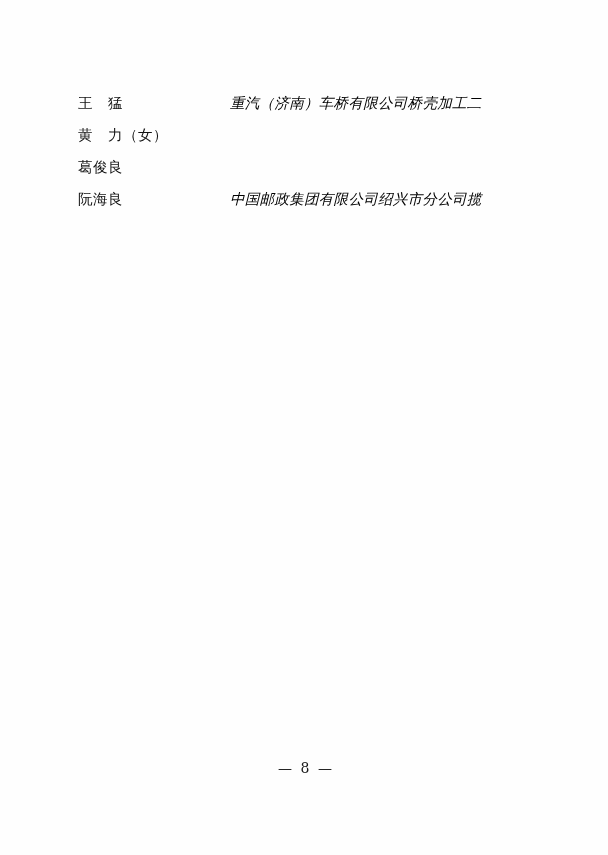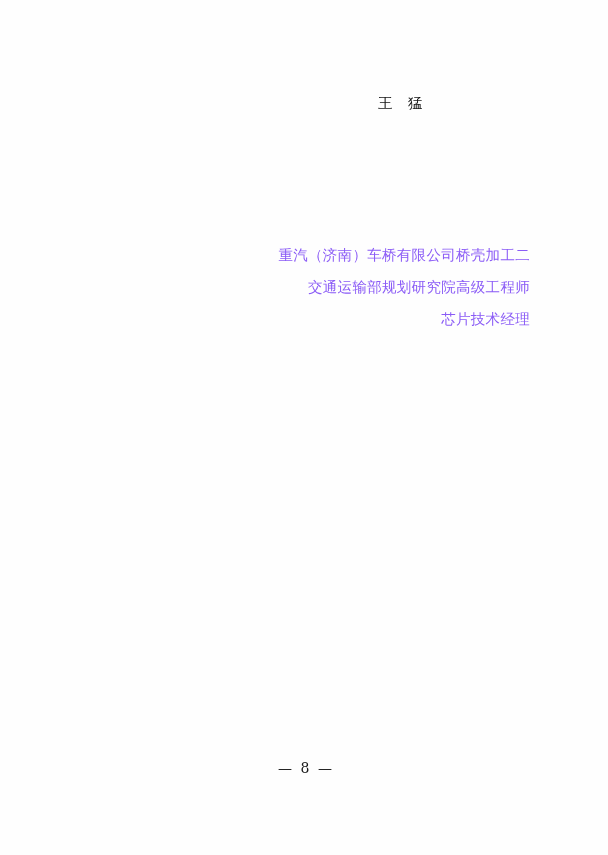--- a/index.html
+++ b/index.html
@@ -23,39 +23,40 @@
     background: #fefefe;
   }
   .content {
     position: absolute;
     left: 78px;
     top: 88px;
     width: 452px;
   }
   .entry {
     display: flex;
-    flex-direction: column;
+    flex-direction: row;
     align-items: flex-end;
     margin-bottom: 2px;
   }
   .entry-name {
     width: 152px;
     flex: 0 0 152px;
     font-size: 14.5px;
     line-height: 30px;
     letter-spacing: 0.5px;
     white-space: pre;
     color: #121212;
   }
   .entry-title {
     flex: 1 1 auto;
     font-size: 14.5px;
     line-height: 30px;
     letter-spacing: 0.3px;
-    color: #8b5cf6;
+    color: #000000;
+    font-style: italic;
   }
   .entry-title .line {
     display: block;
     white-space: pre;
   }
   .page-number {
     position: absolute;
     left: 0;
     right: 0;
     top: 760px;
@@ -77,33 +78,33 @@
   <div class="content">
 
     <div class="entry">
       <div class="entry-name">王　猛</div>
       <div class="entry-title">
         <span class="line">重汽（济南）车桥有限公司桥壳加工二</span>
       </div>
     </div>
 
     <div class="entry">
+      <div class="entry-name">黄　力（女）</div>
+    </div>
+
+    <div class="entry">
+      <div class="entry-name">葛俊良</div>
       <div class="entry-title">
-        <span class="line">交通运输部规划研究院高级工程师</span>
       </div>
     </div>
 
     <div class="entry">
+      <div class="entry-name">阮海良</div>
       <div class="entry-title">
-        <span class="line">芯片技术经理</span>
-      </div>
-    </div>
-
-    <div class="entry">
-      <div class="entry-title">
+        <span class="line">中国邮政集团有限公司绍兴市分公司揽</span>
       </div>
     </div>
 
   </div>
 
   <div class="page-number">
     <span class="pn-inner">— 8 —</span>
   </div>
 
 </div>

